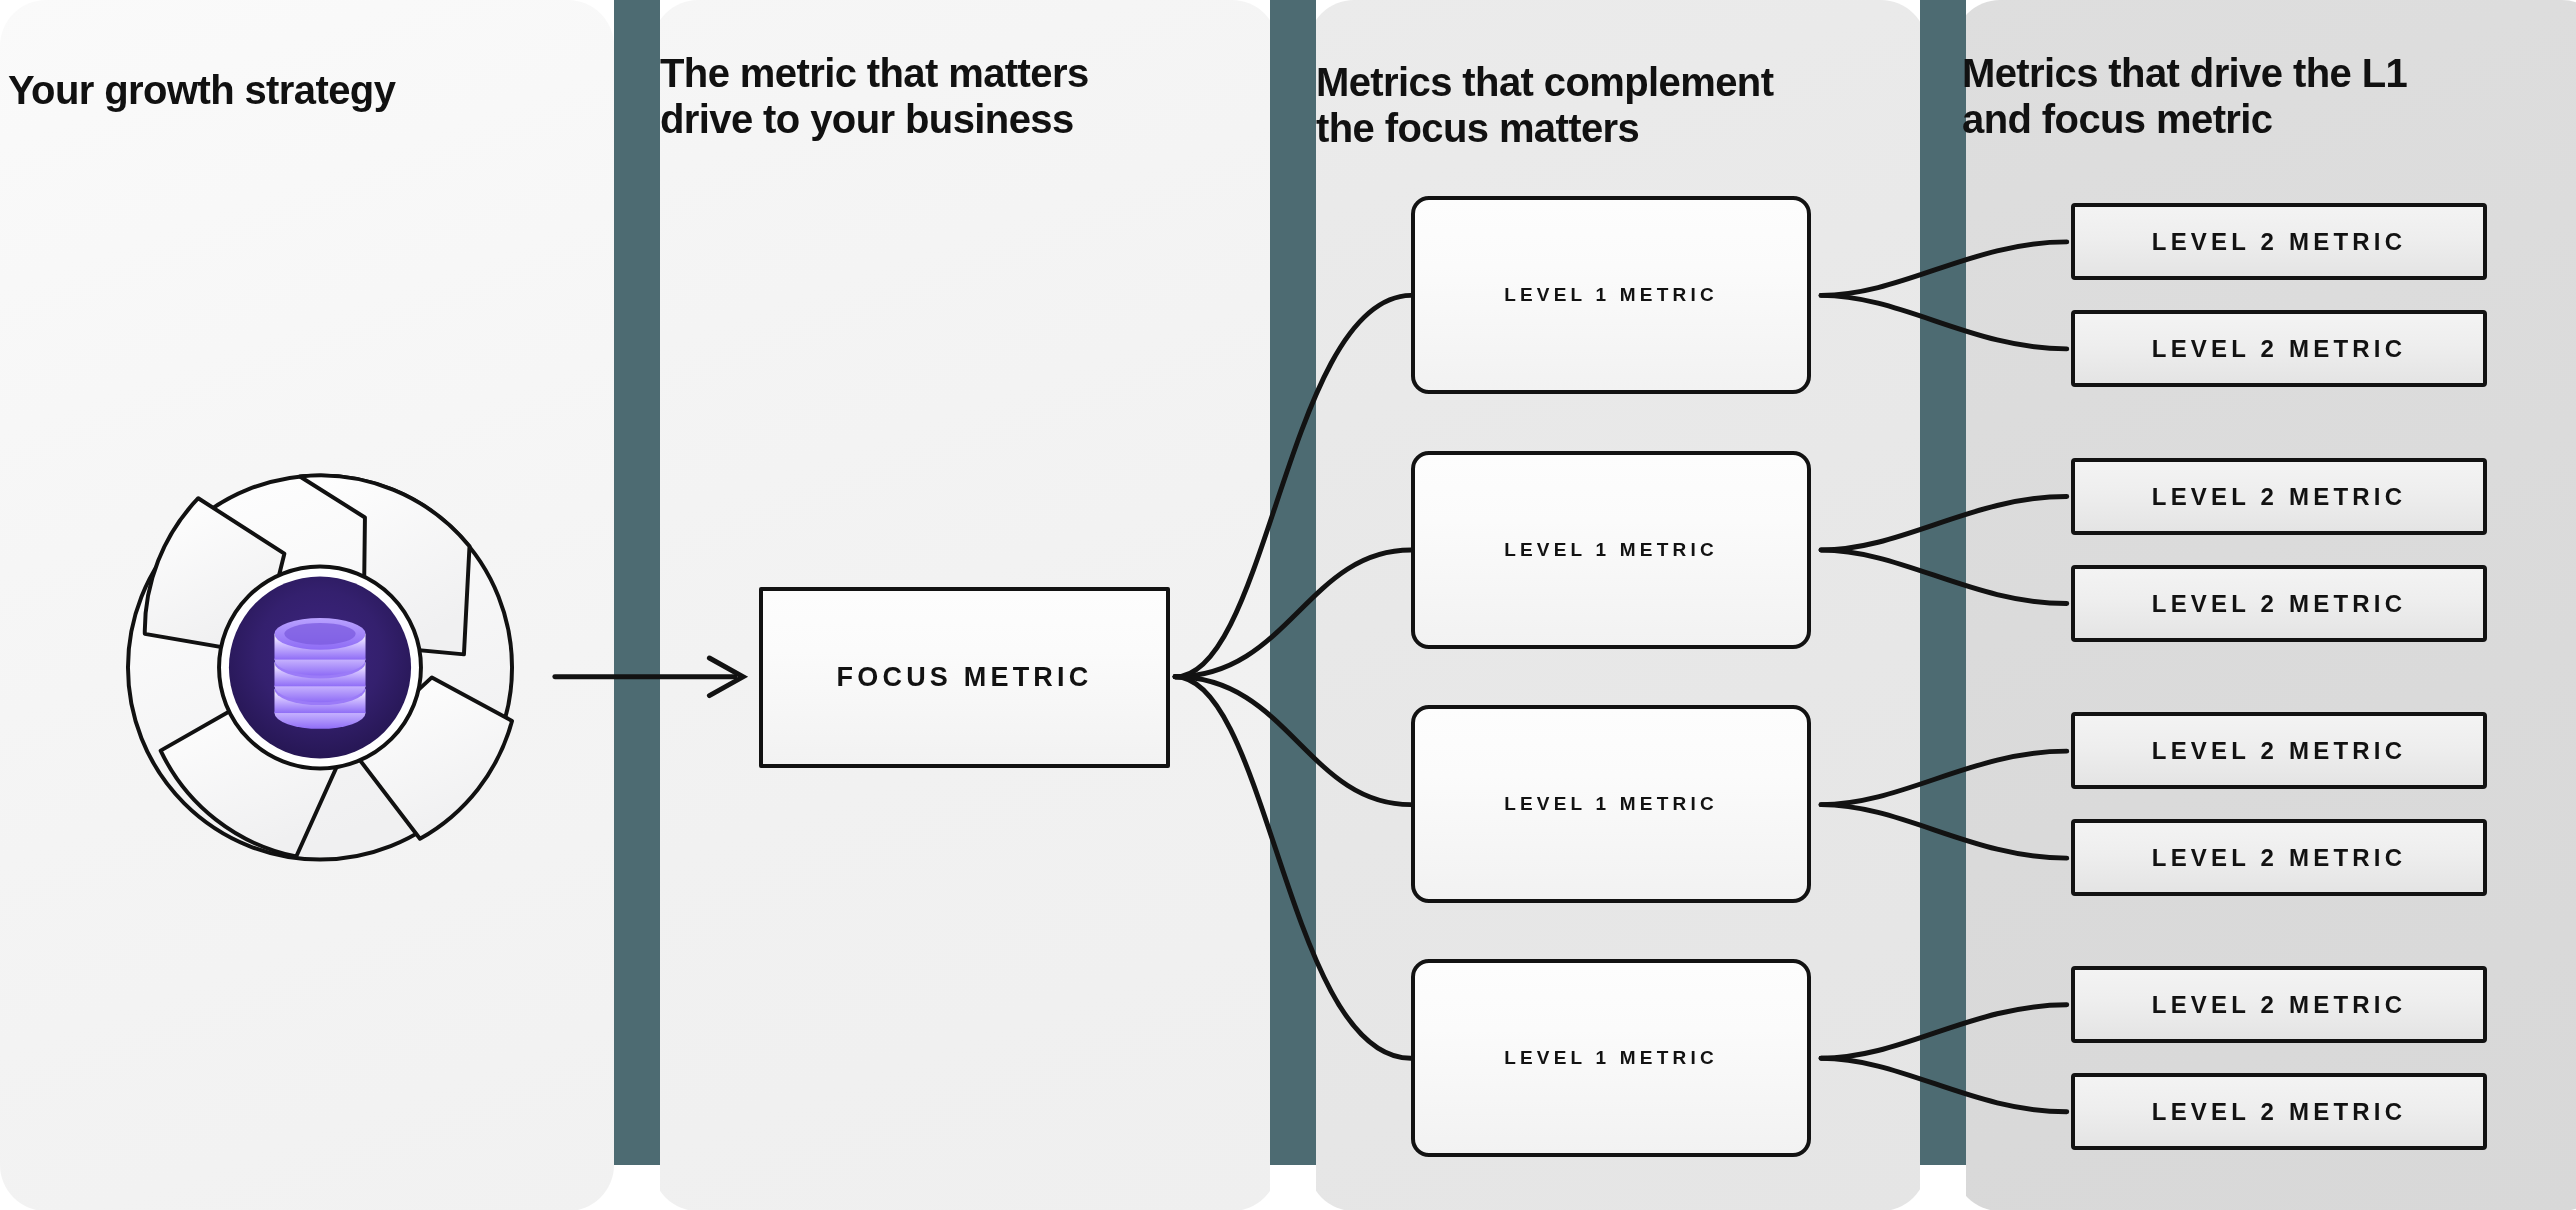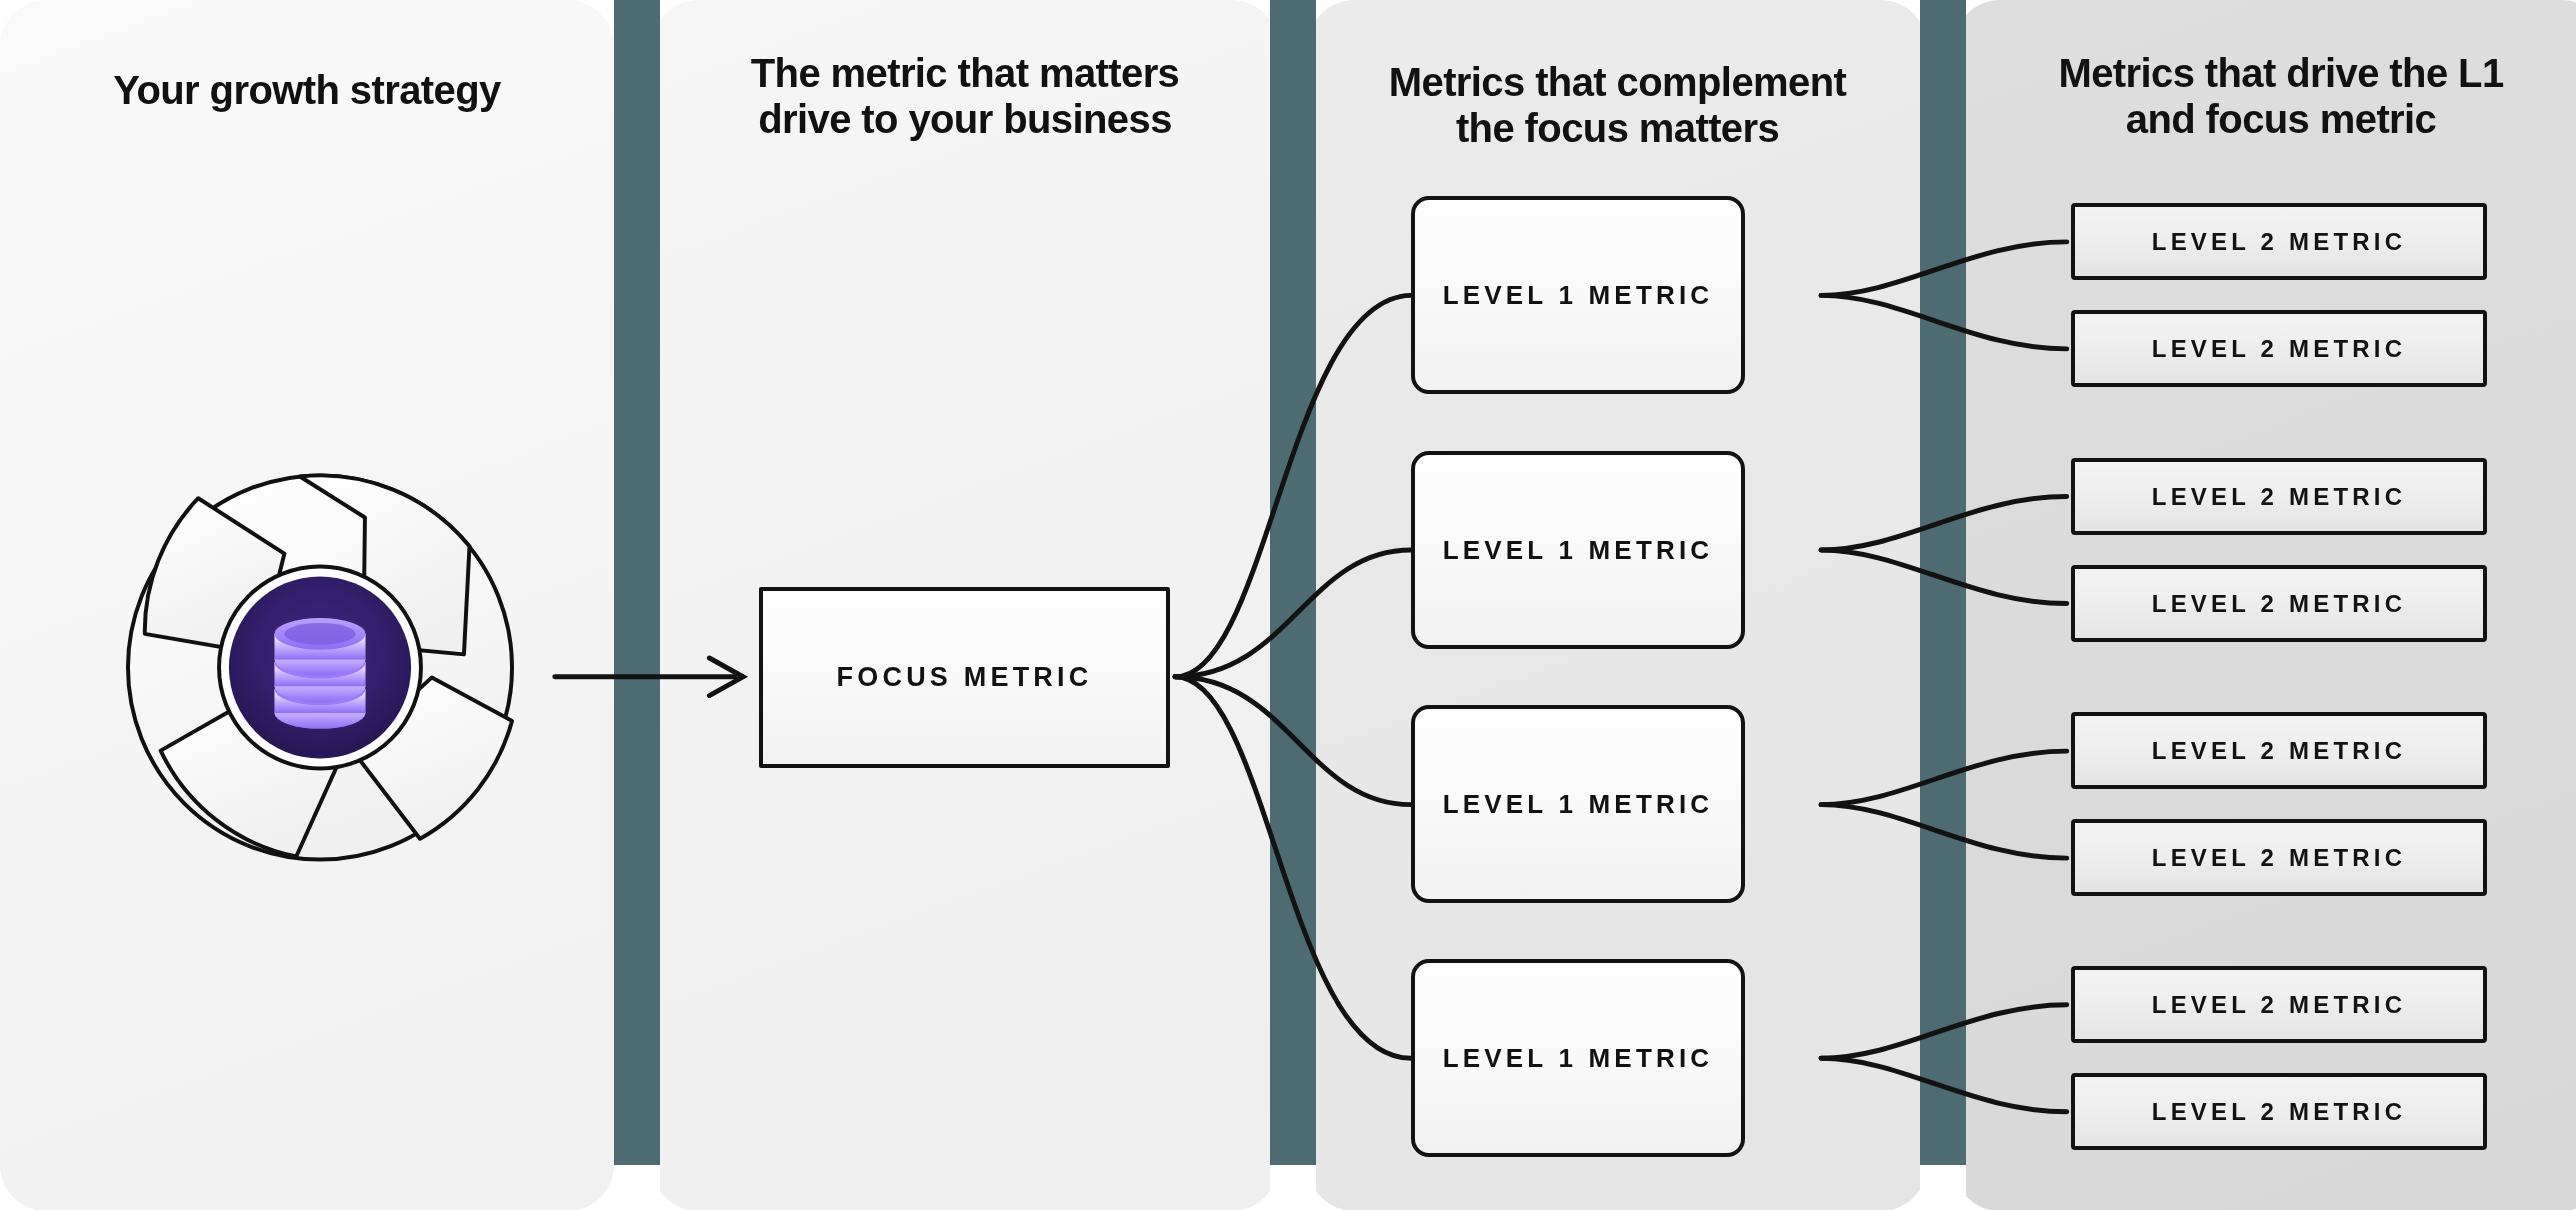--- a/index.html
+++ b/index.html
@@ -47,27 +47,28 @@
     position: absolute;
     left: 0; bottom: 0;
     width: 46px; height: 46px;
     background: #ffffff;
     -webkit-mask: radial-gradient(46px 46px at 50% 100%, transparent 0 0, #000 0);
   }
 
   
   .col-title {
     position: absolute;
-    text-align: center;
+    text-align: left;
     color: #111111;
     font-weight: 700;
     line-height: 1.15;
     letter-spacing: -0.6px;
     font-size: 40px;
     font-family: "Liberation Sans", sans-serif;
+    padding-left: 8px;
   }
   #t1 { left: 0px;    width: 614px; top: 67px; }
   #t2 { left: 652px;  width: 626px; top: 50px; }
   #t3 { left: 1308px; width: 619px; top: 50px; margin-top: 9px; }
   #t4 { left: 1954px; width: 654px; top: 50px; }
 
   
   #pinwheel {
     position: absolute;
     left: 83px;
@@ -95,23 +96,23 @@
   #focus-node {
     left: 759px;
     top: 587px;
     width: 411px;
     height: 181px;
     font-size: 27px;
     border-radius: 2px;
   }
   .l1-node {
     left: 1411px;
-    width: 334px;
+    width: 400px;
     height: 198px;
-    font-size: 26px;
+    font-size: 19px;
     border-radius: 18px;
   }
   .l2-node {
     left: 2071px;
     width: 416px;
     height: 77px;
     font-size: 24px;
     border-radius: 4px;
     background: linear-gradient(180deg,#f3f3f3 0%, #eeeeee 45%, #e4e4e4 100%);
   }

